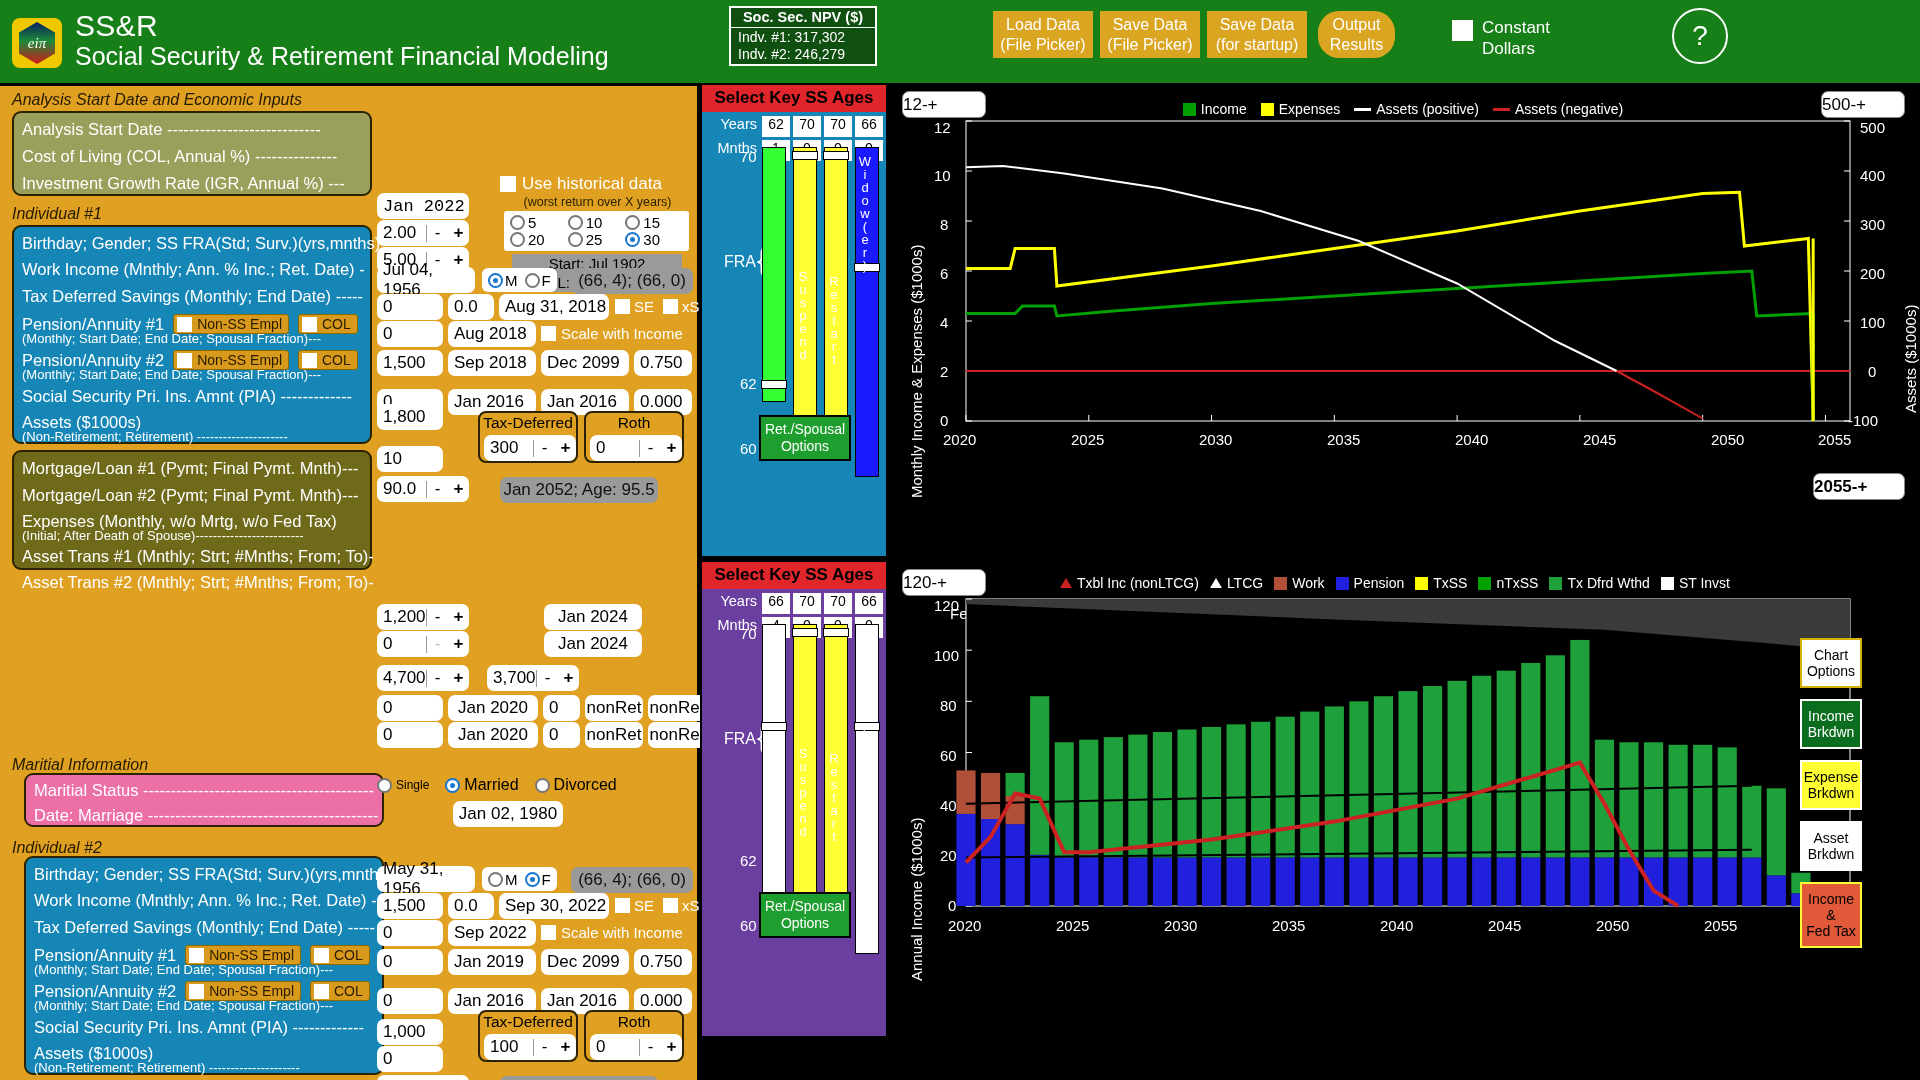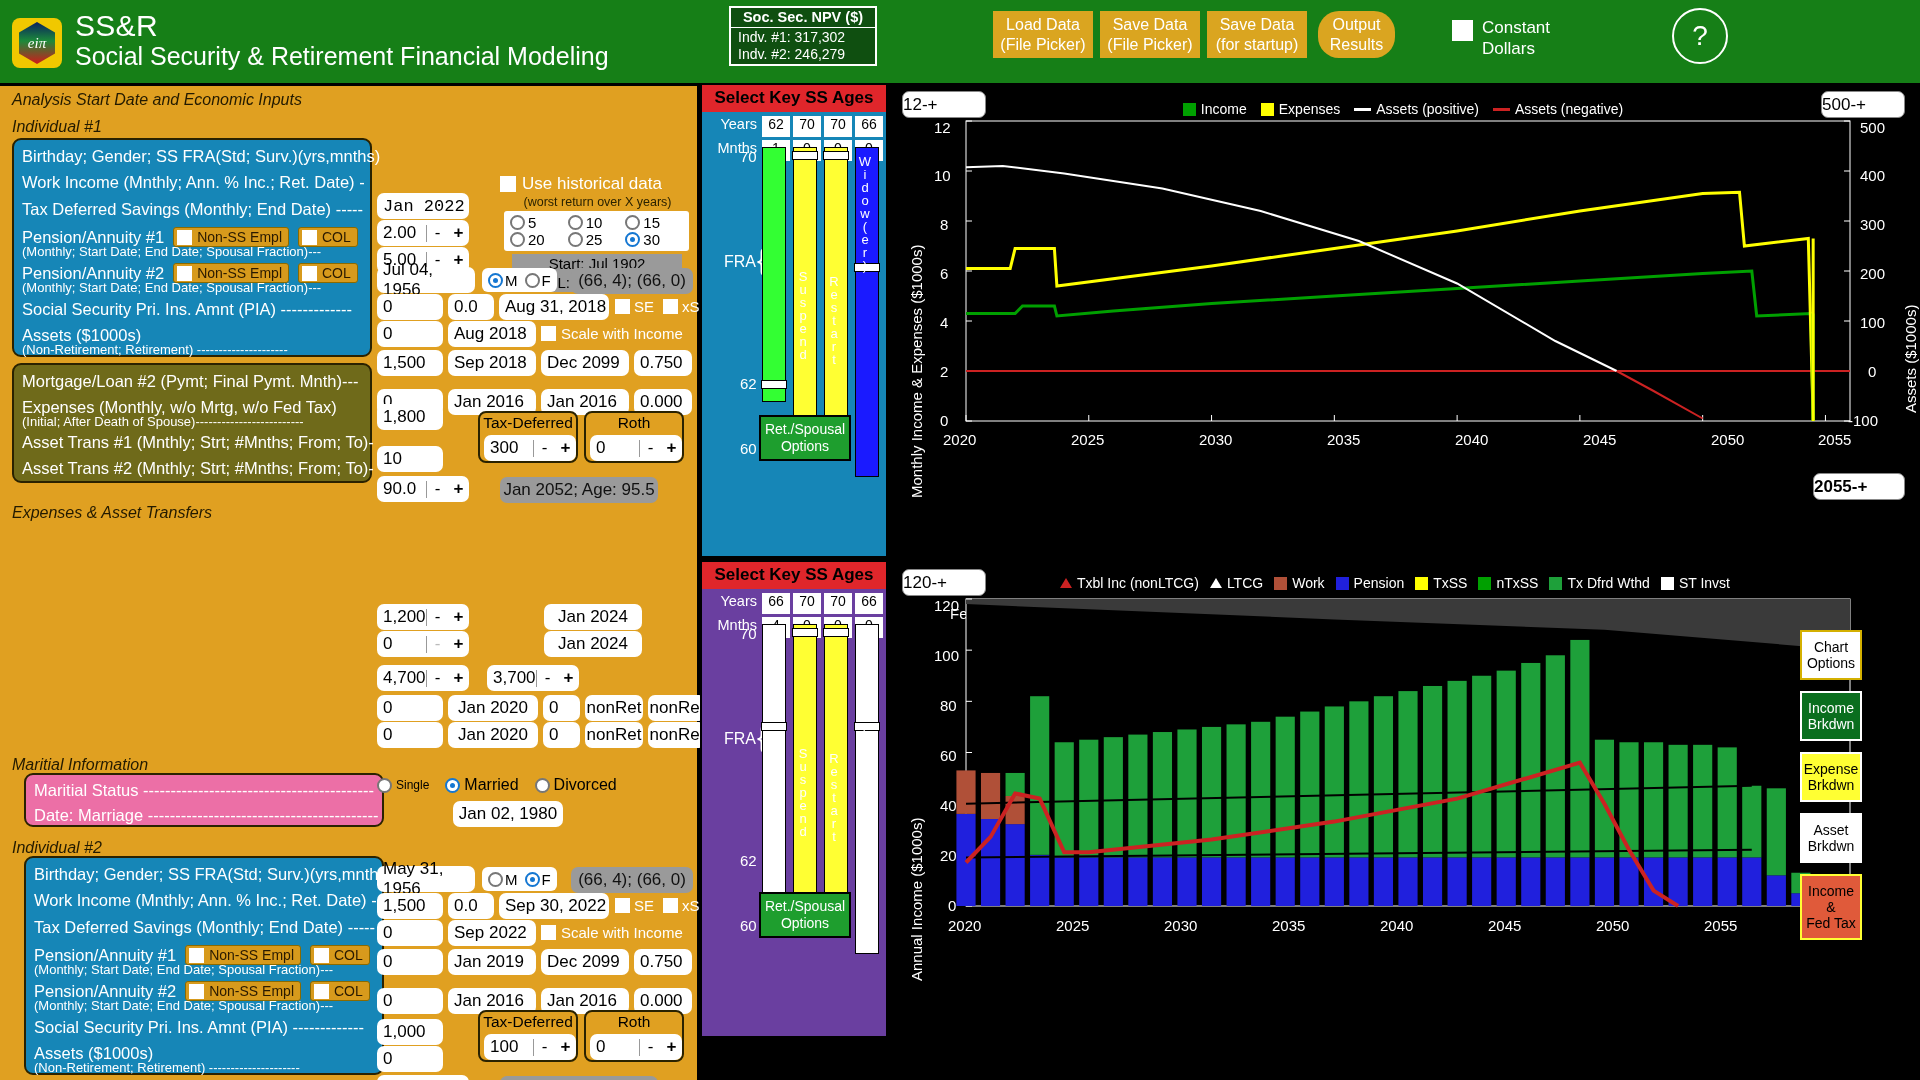--- a/index.html
+++ b/index.html
@@ -159,20 +159,25 @@
         <div class="const-label">Dollars</div>
       </div>
     </div>
 
     <div class="help-btn">?</div>
   </div>
 
   <div class="left-panel">
 
     <div class="sec-head">Analysis Start Date and Economic Inputs</div>
+    <div class="grp sage" style="width:360px;height:85px;padding-top:3px;">
+      <div class="row-lbl" style="line-height:27px;">Analysis Start Date ----------------------------</div>
+      <div class="row-lbl" style="line-height:27px;">Cost of Living (COL, Annual %) ---------------</div>
+      <div class="row-lbl" style="line-height:27px;">Investment Growth Rate (IGR, Annual %) ---</div>
+    </div>
     <div class="fld" style="left:377px;top:107px;width:92px;font-family:Liberation Mono, monospace;">Jan 2022</div>
     <div class="spin" style="left:377px;top:134px;width:92px;">
       <span class="v">2.00</span>
       <span class="sep"></span>
         <span class="m">-</span>
       <span class="p">+</span>
     </div>
     <div class="spin" style="left:377px;top:161px;width:92px;">
       <span class="v">5.00</span>
       <span class="sep"></span>
@@ -321,20 +326,21 @@
     <div class="spin" style="left:377px;top:390px;width:92px;">
       <span class="v">90.0</span>
       <span class="sep"></span>
         <span class="m">-</span>
       <span class="p">+</span>
     </div>
     <div class="fld ctr gray-out" style="left:500px;top:391px;width:158px;">Jan 2052; Age: 95.5</div>
 
     <div class="sec-head" style="margin-top:418px;position:absolute;top:0;left:0;">Expenses &amp; Asset Transfers</div>
     <div class="grp olive" style="width:360px;height:120px;margin-top:6px;padding-top:3px;">
+      <div class="row-lbl" style="line-height:27px;">Mortgage/Loan #1 (Pymt; Final Pymt. Mnth)---</div>
       <div class="row-lbl" style="line-height:27px;">Mortgage/Loan #2 (Pymt; Final Pymt. Mnth)---</div>
       <div class="row-lbl" style="margin-top:3px;">Expenses (Monthly,  w/o Mrtg,  w/o Fed Tax)</div>
       <div class="row-lbl2">(Initial; After Death of Spouse)-------------------------</div>
       <div class="row-lbl" style="line-height:26px;">Asset Trans #1 (Mnthly; Strt; #Mnths; From; To)-</div>
       <div class="row-lbl" style="line-height:26px;">Asset Trans #2 (Mnthly; Strt; #Mnths; From; To)-</div>
     </div>
     <div class="spin" style="left:377px;top:518px;width:92px;">
       <span class="v">1,200</span>
       <span class="sep"></span>
         <span class="m">-</span>
@@ -842,21 +848,21 @@
         <rect x="878.7566666666665" y="227.31666666666666" width="19.153333333333336" height="86.98333333333335" fill="#1ea03a"></rect>
         <rect x="903.3122222222222" y="332.2083333333333" width="19.153333333333336" height="12.791666666666686" fill="#2020dd"></rect>
         <rect x="903.3122222222222" y="311.7416666666667" width="19.153333333333336" height="20.46666666666664" fill="#1ea03a"></rect>
         <line x1="78" y1="242.66666666666669" x2="863.7777777777777" y2="224.75833333333333" stroke="#000" stroke-width="2"></line>
         <line x1="78" y1="296.39166666666665" x2="863.7777777777777" y2="288.7166666666667" stroke="#000" stroke-width="2"></line>
         <path d="M78.0 301.5 L102.6 275.9 L127.1 232.4 L151.7 237.6 L176.2 291.3 L200.8 291.3 L323.6 278.5 L446.3 260.6 L569.1 237.6 L691.9 201.7 L716.4 242.7 L741.0 288.7 L765.6 329.6 L790.1 345.0 " fill="none" stroke="#cc2222" stroke-width="4"></path>
       </svg>
   </div>
 
   <div style="position:absolute;left:1791px;top:630px;width:80px;">
-    <div class="sbtn" id="sb0" style="position: relative; margin: 0px auto 11px; background: rgb(255, 255, 255); color: rgb(0, 0, 0); border-color: rgb(212, 176, 0);">
+    <div class="sbtn" id="sb0" style="position: relative; margin: 8px auto 11px; background: rgb(255, 255, 255); color: rgb(0, 0, 0); border-color: rgb(212, 176, 0);">
       <div>Chart</div>
       <div>Options</div>
     </div>
     <div class="sbtn" id="sb1" style="position: relative; margin: 0px auto 11px; background: rgb(10, 110, 30); color: rgb(255, 255, 255); border-color: rgb(255, 255, 255);">
       <div>Income</div>
       <div>Brkdwn</div>
     </div>
     <div class="sbtn" id="sb2" style="position: relative; margin: 0px auto 11px; background: rgb(255, 255, 51); color: rgb(0, 0, 0); border-color: rgb(255, 255, 255);">
       <div>Expense</div>
       <div>Brkdwn</div>

